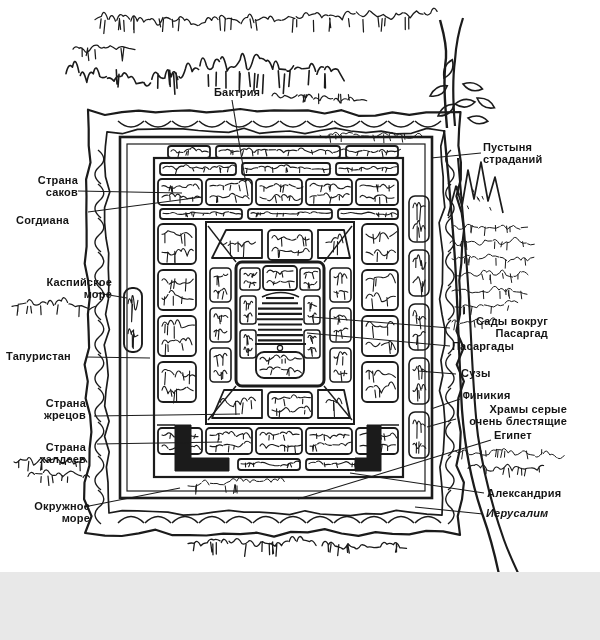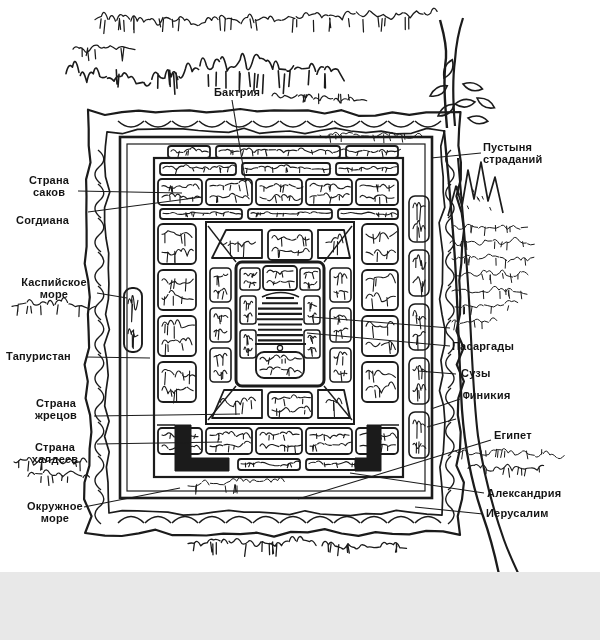--- a/index.html
+++ b/index.html
@@ -5,21 +5,21 @@
   html,body{margin:0;padding:0;background:#e8e8e8;}
   #stage{
     position:relative;width:600px;height:572px;background:#ffffff;
     font-family:"Liberation Sans",sans-serif;overflow:hidden;
   }
   #map-svg{position:absolute;left:0;top:0;width:600px;height:640px;}
   .lbl{
     position:absolute;font-size:11px;font-weight:bold;color:#141414;
     line-height:1.12;white-space:pre-line;letter-spacing:.2px;z-index:5;
   }
-  .c{text-align:center;}
+  .c{text-align:right;}
 </style>
 </head>
 <body>
 
 <div id="stage">
   <svg id="map-svg" viewBox="0 0 600 640" xmlns="http://www.w3.org/2000/svg">
       <g>
         <path d="M88.0,109.7 L104.9,115.0 L121.8,112.2 L138.7,110.7 L155.6,112.4 L172.5,111.0 L189.5,110.3 L206.4,112.3 L223.3,111.2 L240.2,109.0 L257.1,111.4 L274.0,110.3 L290.9,110.6 L307.8,110.3 L324.7,113.5 L341.6,110.2 L358.5,115.8 L375.5,115.7 L392.4,112.3 L409.3,114.9 L426.2,112.4 L443.1,112.3 L460.5,112.0 L459.1,128.8 L458.4,145.7 L460.9,162.5 L460.8,179.4 L456.4,196.2 L461.7,213.0 L464.0,229.9 L462.1,246.7 L461.3,263.6 L459.3,280.4 L460.3,297.2 L460.0,314.1 L456.4,330.9 L463.6,347.8 L456.7,364.6 L463.9,381.4 L458.3,398.3 L457.8,415.1 L460.7,432.0 L460.0,448.8 L456.4,465.6 L463.9,482.5 L462.0,499.3 L457.7,516.2 L460.0,534.9 L443.1,531.4 L426.2,530.8 L409.3,534.3 L392.4,533.8 L375.5,532.2 L358.5,535.8 L341.6,533.5 L324.7,529.1 L307.8,532.3 L290.9,531.9 L274.0,536.6 L257.1,532.7 L240.2,534.1 L223.3,533.6 L206.4,535.5 L189.5,535.2 L172.5,535.2 L155.6,529.7 L138.7,533.3 L121.8,536.0 L104.9,535.6 L85.1,533.0 L91.6,516.2 L84.1,499.3 L84.5,482.5 L89.4,465.6 L89.6,448.8 L91.4,432.0 L90.1,415.1 L85.6,398.3 L87.8,381.4 L84.6,364.6 L89.1,347.8 L88.6,330.9 L87.9,314.1 L89.8,297.2 L88.1,280.4 L84.7,263.6 L86.6,246.7 L86.6,229.9 L86.3,213.0 L86.5,196.2 L86.1,179.4 L90.5,162.5 L88.7,145.7 L88.7,128.8 Z" stroke="#1b1b1b" fill="none" stroke-width="2.2" stroke-linejoin="round"></path>
         <path d="M107.0,131.9 L122.2,133.7 L137.5,129.4 L152.7,129.1 L167.9,128.6 L183.1,128.8 L198.4,130.5 L213.6,131.6 L228.8,132.4 L244.0,128.2 L259.3,133.3 L274.5,131.8 L289.7,131.0 L305.0,133.7 L320.2,130.5 L335.4,128.2 L350.6,131.0 L365.9,132.7 L381.1,131.1 L396.3,133.8 L411.5,133.3 L426.8,128.4 L444.5,131.0 L440.8,146.3 L441.6,161.6 L443.2,176.8 L443.2,192.1 L444.8,207.4 L439.1,222.7 L440.9,238.0 L442.8,253.2 L442.6,268.5 L442.4,283.8 L439.6,299.1 L442.0,314.4 L445.0,329.6 L444.6,344.9 L440.9,360.2 L442.8,375.5 L439.5,390.8 L443.7,406.0 L444.9,421.3 L444.2,436.6 L443.3,451.9 L439.9,467.2 L441.5,482.4 L442.6,497.7 L442.0,515.1 L426.8,514.2 L411.5,512.4 L396.3,510.4 L381.1,514.1 L365.9,513.7 L350.6,515.7 L335.4,514.9 L320.2,514.0 L305.0,510.8 L289.7,514.6 L274.5,513.2 L259.3,512.2 L244.0,512.2 L228.8,510.4 L213.6,512.2 L198.4,514.3 L183.1,515.2 L167.9,512.1 L152.7,511.5 L137.5,510.8 L122.2,510.6 L109.0,513.0 L108.3,497.7 L108.0,482.4 L106.4,467.2 L109.2,451.9 L104.6,436.6 L109.1,421.3 L104.7,406.0 L106.0,390.8 L108.2,375.5 L106.9,360.2 L104.2,344.9 L109.4,329.6 L105.6,314.4 L108.4,299.1 L108.9,283.8 L108.3,268.5 L108.7,253.2 L106.0,238.0 L104.6,222.7 L104.6,207.4 L109.8,192.1 L105.5,176.8 L104.5,161.6 L105.4,146.3 Z" stroke="#1b1b1b" fill="none" stroke-width="1.7" stroke-linejoin="round"></path>
         <path d="M118,523 q13,-13 26,0" stroke="#1b1b1b" fill="none" stroke-width="1.5"></path>
@@ -320,28 +320,32 @@
         <line x1="84" y1="507" x2="180" y2="488" stroke="#1b1b1b" stroke-width="1.1"></line>
       </g>
     </svg>
 
   <div class="lbl" style="left:214px;top:86px;">Бактрия</div>
   <div class="lbl" style="left:483px;top:141px;">Пустыня
 страданий</div>
   <div class="lbl c" style="left:20px;top:174px;width:58px;">Страна
 саков</div>
   <div class="lbl" style="left:16px;top:214px;">Согдиана</div>
-  <div class="lbl c" style="left:12px;top:276px;width:84px;">Каспийское
+  <div class="lbl c" style="left:28px;top:276px;width:84px;">Каспийское
 море</div>
   <div class="lbl" style="left:6px;top:350px;">Тапуристан</div>
+  <div class="lbl c" style="left:450px;top:315px;width:98px;">Сады вокруг
+Пасаргад</div>
   <div class="lbl" style="left:452px;top:340px;">Пасаргады</div>
   <div class="lbl" style="left:461px;top:367px;">Сузы</div>
   <div class="lbl" style="left:463px;top:390px;font-family:Liberation Mono, monospace;">Финикия</div>
+  <div class="lbl c" style="left:455px;top:403px;width:112px;">Храмы серые
+очень блестящие</div>
   <div class="lbl" style="left:494px;top:429px;text-align:right;">Египет</div>
   <div class="lbl" style="left:487px;top:487px;">Александрия</div>
-  <div class="lbl" style="left:486px;top:507px;">Иерусалим</div>
+  <div class="lbl" style="left:486px;top:507px;font-style:italic;">Иерусалим</div>
   <div class="lbl c" style="left:26px;top:397px;width:60px;">Страна
 жрецов</div>
   <div class="lbl c" style="left:24px;top:441px;width:62px;">Страна
 халдеев</div>
   <div class="lbl c" style="left:20px;top:500px;width:70px;">Окружное
 море</div>
 </div>
 
 </body></html>

